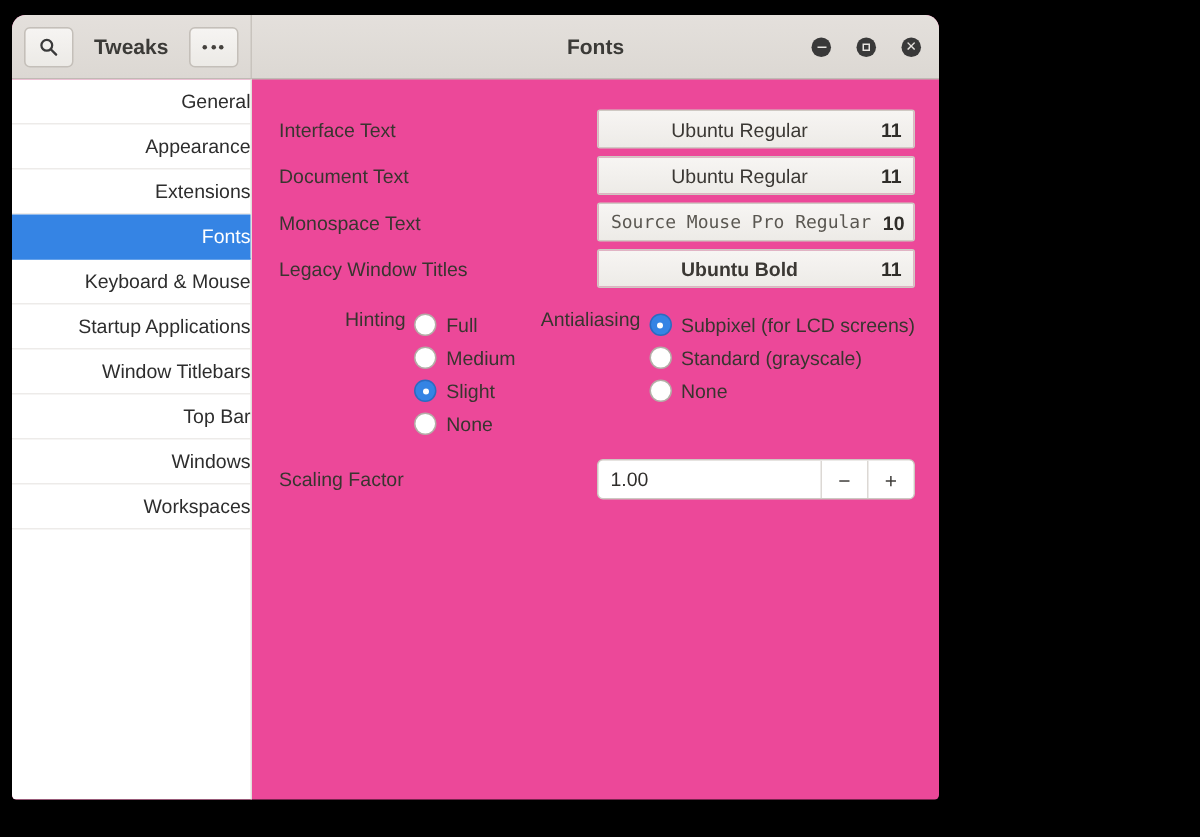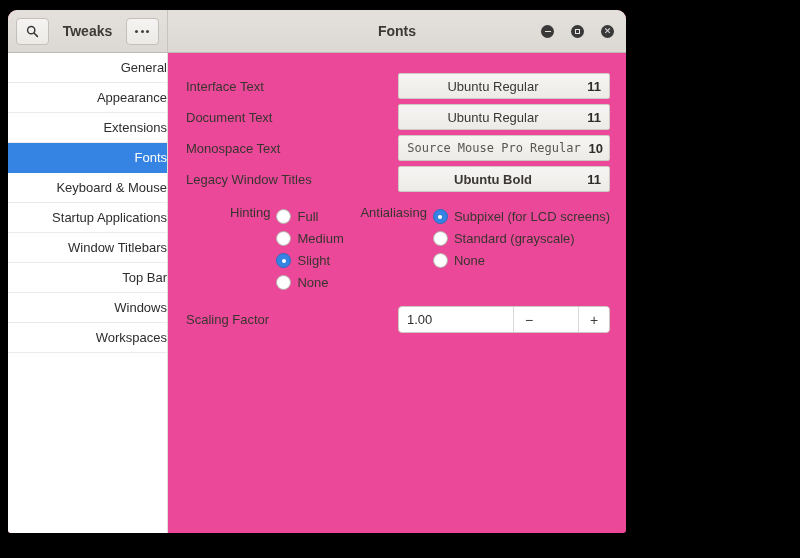--- a/index.html
+++ b/index.html
@@ -64,21 +64,21 @@
            border:1px solid #b3ada7; position:relative; flex:0 0 15px; }
   .radio.checked { background:#3584e4; border-color:#2a6cc0; }
   .radio.checked::after { content:""; position:absolute; left:4.5px; top:4.5px;
                           width:4px; height:4px; border-radius:50%; background:#fff; }
   .spacer { flex:1; }
   .aa-col { margin-right:0; }
 
   .scale-row { display:flex; align-items:center; margin-top:16px; }
   .scale-label { flex:1; font-size:13px; color:#38352f; }
   .spin { width:212px; height:27px; background:#fff; border:1px solid #cdc8c2;
-          border-radius:4px; display:flex; overflow:hidden;gap:34px; }
+          border-radius:4px; display:flex; overflow:hidden; }
   .spin-value { flex:1; font-size:13px; color:#2f2d2a; display:flex;
                 align-items:center; padding-left:8px; }
   .spin-btn { width:31px; border-left:1px solid #dcd8d4; display:flex;
               align-items:center; justify-content:center; font-size:14px;
               color:#3f3d3a; cursor:pointer; background:#fff; }
 </style>
 </head>
 <body>
 
 <div class="window">

